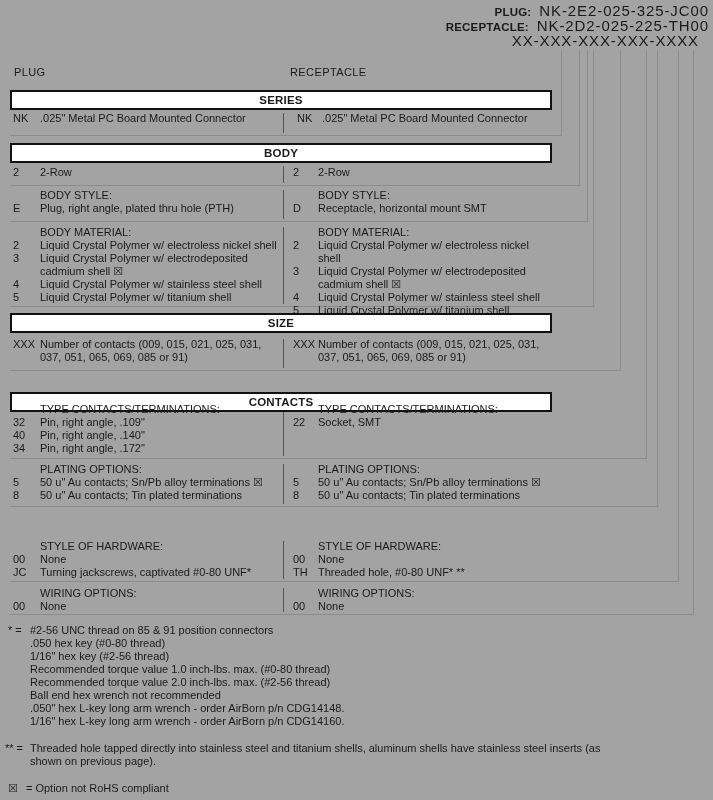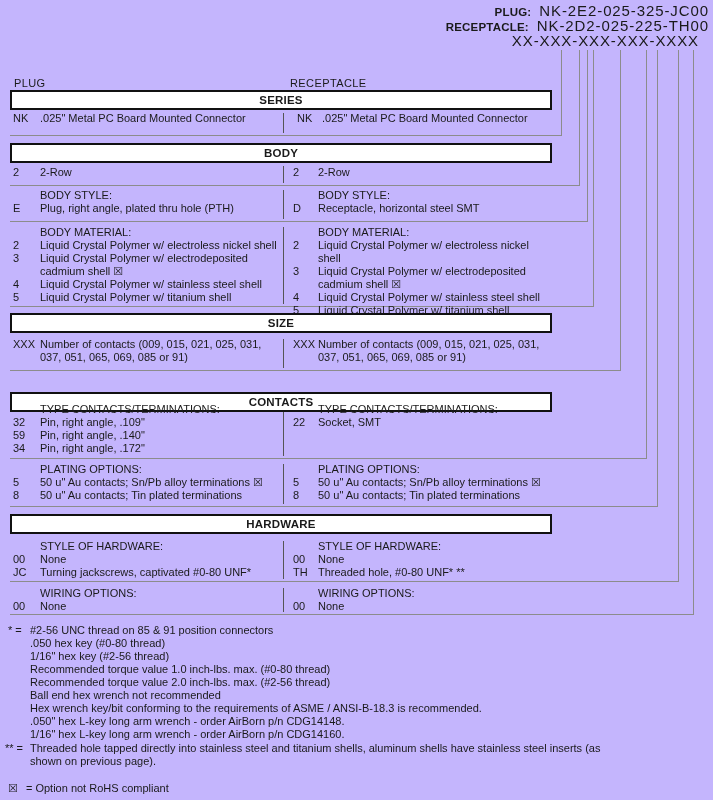--- a/index.html
+++ b/index.html
@@ -1,31 +1,31 @@
 <!DOCTYPE html>
 <html><head>
 <meta charset="utf-8">
 <style>
   html,body { margin:0; padding:0; background:#fff; }
   #page {
-    position:relative; width:713px; height:800px; background:#c4b5fd;
+    position:relative; width:713px; height:800px; background:#a3a3a3;
     font-family:"Liberation Sans","DejaVu Sans",sans-serif;
     color:#1a1a1a; overflow:hidden;
   }
   #lines { position:absolute; left:0; top:0; pointer-events:none; }
 
   
   .pn-block { position:absolute; top:3px; right:4px; }
   .pn-row { display:flex; justify-content:flex-end; align-items:baseline; height:15px; line-height:15px; }
   .pn-label { font-weight:bold; font-size:11.5px; margin-right:8px; letter-spacing:0.2px; }
   .pn-value { font-size:15px; letter-spacing:0.9px; white-space:pre; }
   .pn-mask  { margin-right:10px; }
 
   
-  .col-label { position:absolute; top:77px; font-size:11px; letter-spacing:0.4px;text-align:center; }
+  .col-label { position:absolute; top:66px; font-size:11px; letter-spacing:0.4px;text-align:center; }
 
   
   .sec-title {
     position:absolute; left:10px; width:542px; height:20px; box-sizing:border-box;
     border:2px solid #111; background:#fff; text-align:center;
     font-weight:bold; font-size:11.5px; line-height:16px; letter-spacing:0.2px;
   }
 
   
   .subsec { position:absolute; left:10px; width:542px; display:flex; font-size:11px; line-height:13px; }
@@ -130,21 +130,21 @@
       <div class="heading">BODY STYLE:</div>
       <div class="row">
           <span class="code">E</span>
           <span class="desc">Plug, right angle, plated thru hole (PTH)</span>
         </div>
     </div>
     <div class="colR">
       <div class="heading">BODY STYLE:</div>
       <div class="row">
           <span class="code">D</span>
-          <span class="desc">Receptacle, horizontal steel SMT</span>
+          <span class="desc">Receptacle, horizontal mount SMT</span>
         </div>
     </div>
   </div>
   <div class="subsec" style="top:226px;">
     <div class="colL">
       <div class="heading">BODY MATERIAL:</div>
       <div class="row">
           <span class="code">2</span>
           <span class="desc">Liquid Crystal Polymer w/ electroless nickel shell</span>
         </div>
@@ -200,21 +200,21 @@
 
   <div class="sec-title" style="top:378px;margin-top:14px;">CONTACTS</div>
   <div class="subsec" style="top:403px;">
     <div class="colL">
       <div class="heading">TYPE CONTACTS/TERMINATIONS:</div>
       <div class="row">
           <span class="code">32</span>
           <span class="desc">Pin, right angle, .109"</span>
         </div>
       <div class="row">
-          <span class="code">59</span>
+          <span class="code">40</span>
           <span class="desc">Pin, right angle, .140"</span>
         </div>
       <div class="row">
           <span class="code">34</span>
           <span class="desc">Pin, right angle, .172"</span>
         </div>
     </div>
     <div class="colR">
       <div class="heading">TYPE CONTACTS/TERMINATIONS:</div>
       <div class="row">
@@ -241,21 +241,20 @@
           <span class="code">5</span>
           <span class="desc">50 u" Au contacts; Sn/Pb alloy terminations  ☒</span>
         </div>
       <div class="row">
           <span class="code">8</span>
           <span class="desc">50 u" Au contacts; Tin plated terminations</span>
         </div>
     </div>
   </div>
 
-  <div class="sec-title" style="top:514px;">HARDWARE</div>
   <div class="subsec" style="top:540px;">
     <div class="colL">
       <div class="heading">STYLE OF HARDWARE:</div>
       <div class="row">
           <span class="code">00</span>
           <span class="desc">None</span>
         </div>
       <div class="row">
           <span class="code">JC</span>
           <span class="desc">Turning jackscrews, captivated #0-80 UNF*</span>
@@ -293,21 +292,20 @@
   <div class="fn" style="top:624px; left:8px;">
     <div class="fn-line">
       <span class="fn-label">* =</span>
       <span>#2-56 UNC thread on 85 &amp; 91 position connectors</span>
     </div>
     <div class="fn-indent">.050 hex key (#0-80 thread)</div>
     <div class="fn-indent">1/16" hex key (#2-56 thread)</div>
     <div class="fn-indent">Recommended torque value 1.0 inch-lbs. max. (#0-80 thread)</div>
     <div class="fn-indent">Recommended torque value 2.0 inch-lbs. max. (#2-56 thread)</div>
     <div class="fn-indent">Ball end hex wrench not recommended</div>
-    <div class="fn-indent">Hex wrench key/bit conforming to the requirements of ASME / ANSI-B-18.3 is recommended.</div>
     <div class="fn-indent">.050" hex L-key long arm wrench - order AirBorn p/n CDG14148.</div>
     <div class="fn-indent">1/16" hex L-key long arm wrench - order AirBorn p/n CDG14160.</div>
   </div>
 
   <div class="fn" style="top:742px; left:5px;">
     <div class="fn-line">
       <span class="fn-dlabel">** =</span>
       <span class="fn-dtext">Threaded hole tapped directly into stainless steel and titanium shells, aluminum shells have stainless steel inserts (as shown on previous page).</span>
     </div>
   </div>

